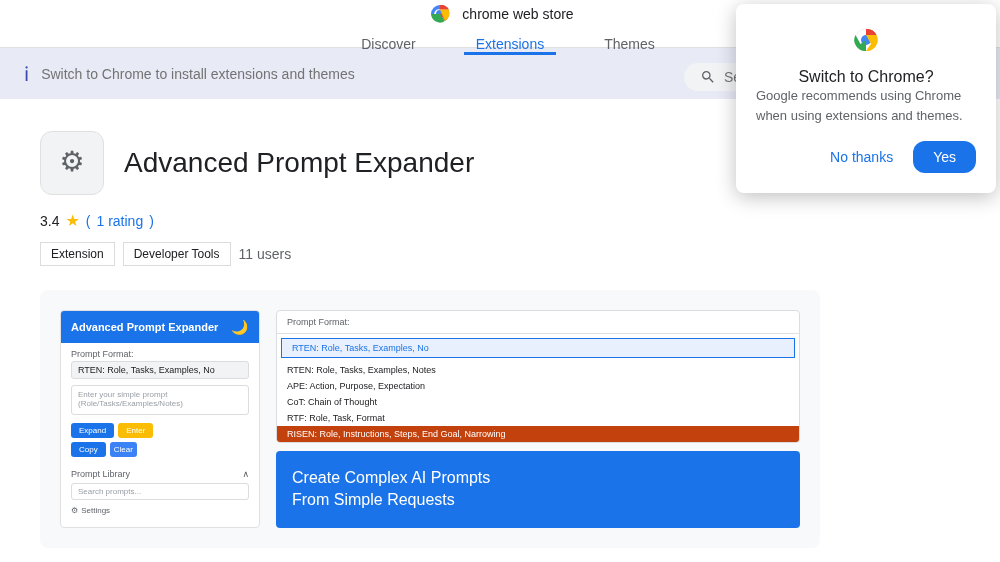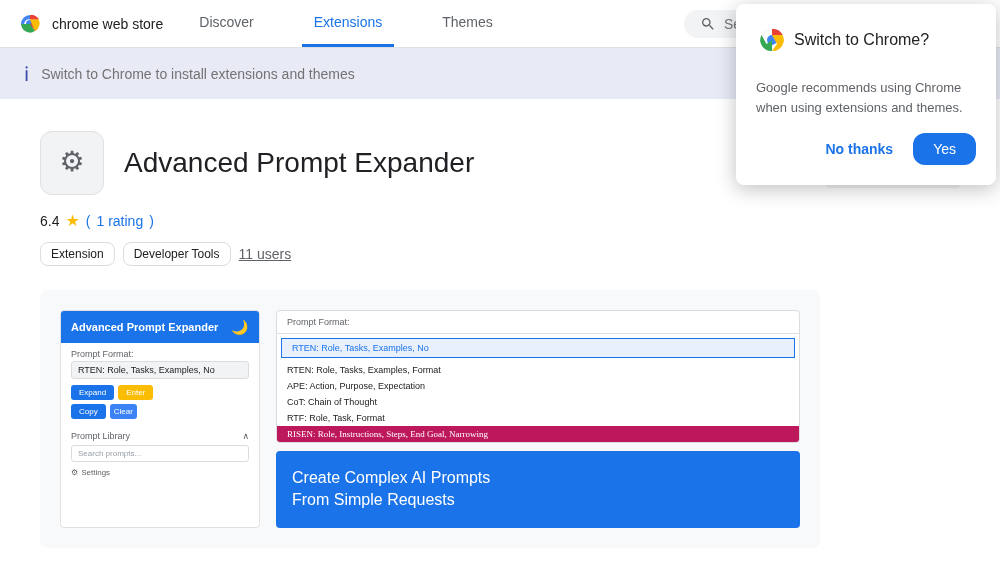--- a/index.html
+++ b/index.html
@@ -7,20 +7,21 @@
 
     
     .header {
       display: flex;
       align-items: center;
       padding: 0 16px;
       height: 48px;
       border-bottom: 1px solid #e0e0e0;
       gap: 8px;
       position: relative;
+      flex-direction: column;
     }
     .header-logo {
       display: flex;
       align-items: center;
       gap: 8px;
       text-decoration: none;
       color: #202124;
     }
     .chrome-logo {
       width: 28px;
@@ -140,29 +141,28 @@
       text-decoration: none;
       cursor: pointer;
     }
     .tags-row {
       display: flex;
       align-items: center;
       gap: 8px;
     }
     .tag {
       border: 1px solid #dadce0;
-      border-radius: 8px;
+      border-radius: 0;
       padding: 4px 10px;
       font-size: 12px;
       color: #202124;
     }
     .users-count {
       font-size: 14px;
       color: #5f6368;
-      text-decoration: underline;
     }
 
     
     .add-btn {
       background: #f1f3f4;
       color: #5f6368;
       border: none;
       border-radius: 4px;
       padding: 10px 20px;
       font-size: 14px;
@@ -320,23 +320,22 @@
       color: #1a73e8;
       border: 1px solid #1a73e8;
       margin: 4px;
     }
     .dropdown-option {
       padding: 3px 10px;
       font-size: 9px;
       color: #202124;
     }
     .dropdown-option.highlighted {
-      background: #be185d;
-      color: #fff;
-      font-family: Liberation Serif, serif;
+      background: #c2410c;
+      color: #fff;
     }
     .preview-cta {
       background: #1a73e8;
       color: #fff;
       border-radius: 4px;
       padding: 16px;
       font-size: 16px;
       font-weight: 400;
       line-height: 1.4;
       flex: 1;
@@ -352,22 +351,23 @@
       background: #fff;
       border-radius: 8px;
       box-shadow: 0 4px 20px rgba(0,0,0,0.25);
       padding: 20px;
       width: 260px;
       z-index: 100;
     }
     .popup-header {
       display: flex;
       align-items: center;
-      gap: 6px;
-      margin-bottom: 22px;
+      gap: 12px;
+      margin-bottom: 0;
+      flex-direction: column;
     }
     .popup-chrome-logo {
       width: 32px;
       height: 32px;
       flex-shrink: 0;
     }
     .popup-title {
       font-size: 16px;
       font-weight: 500;
       color: #202124;
@@ -381,21 +381,21 @@
     .popup-actions {
       display: flex;
       justify-content: flex-end;
       gap: 8px;
     }
     .btn-no {
       background: transparent;
       border: none;
       color: #1a73e8;
       font-size: 14px;
-      font-weight: 700;
+      font-weight: 400;
       cursor: pointer;
       padding: 8px 12px;
       border-radius: 4px;
       text-align: center;
     }
     .btn-yes {
       background: #1a73e8;
       border: none;
       color: #fff;
       font-size: 14px;
@@ -467,21 +467,21 @@
 
         <svg width="48" height="48" viewBox="0 0 48 48">
           <rect width="48" height="48" rx="10" fill="#f1f3f4"></rect>
           <text x="24" y="32" text-anchor="middle" font-size="28" fill="#5f6368">⚙</text>
         </svg>
       </div>
       <h1 class="extension-name">Advanced Prompt Expander</h1>
     </div>
 
     <div class="rating-row">
-      <span class="rating-num">6.4</span>
+      <span class="rating-num">3.4</span>
       <span class="star">★</span>
       <a class="rating-link">(</a>
         <a class="rating-link">1 rating</a>
         <a class="rating-link">)</a>
     </div>
 
     <div class="tags-row">
       <span class="tag">Extension</span>
       <span class="tag">Developer Tools</span>
       <span class="users-count">11 users</span>
@@ -489,20 +489,21 @@
 
     <div class="preview-area">
 
       <div class="preview-left">
         <div class="preview-left-header">
           <span class="preview-left-title">Advanced Prompt Expander</span>
           <span class="preview-left-icon">🌙</span>
         </div>
         <div class="preview-section-label">Prompt Format:</div>
         <div class="preview-select-box">RTEN: Role, Tasks, Examples, No</div>
+        <div class="preview-textarea">Enter your simple prompt (Role/Tasks/Examples/Notes)</div>
         <div class="preview-buttons-row">
           <button class="preview-btn-expand">Expand</button>
           <button class="preview-btn-save">Enter</button>
         </div>
         <div class="preview-buttons-row">
           <button class="preview-btn-copy">Copy</button>
           <button class="preview-btn-clear">Clear</button>
         </div>
         <div class="preview-library-header">
           <span>Prompt Library</span>
@@ -513,21 +514,21 @@
           <span>⚙</span>
           <span>Settings</span>
         </div>
       </div>
 
       <div class="preview-right">
 
         <div class="preview-dropdown-area">
           <div class="dropdown-header">Prompt Format:</div>
           <div class="dropdown-selected">RTEN: Role, Tasks, Examples, No</div>
-          <div class="dropdown-option">RTEN: Role, Tasks, Examples, Format</div>
+          <div class="dropdown-option">RTEN: Role, Tasks, Examples, Notes</div>
           <div class="dropdown-option">APE: Action, Purpose, Expectation</div>
           <div class="dropdown-option">CoT: Chain of Thought</div>
           <div class="dropdown-option">RTF: Role, Task, Format</div>
           <div class="dropdown-option highlighted">RISEN: Role, Instructions, Steps, End Goal, Narrowing</div>
         </div>
 
         <div class="preview-cta">
           <div>
             <div>Create Complex AI Prompts</div>
             <div>From Simple Requests</div>

